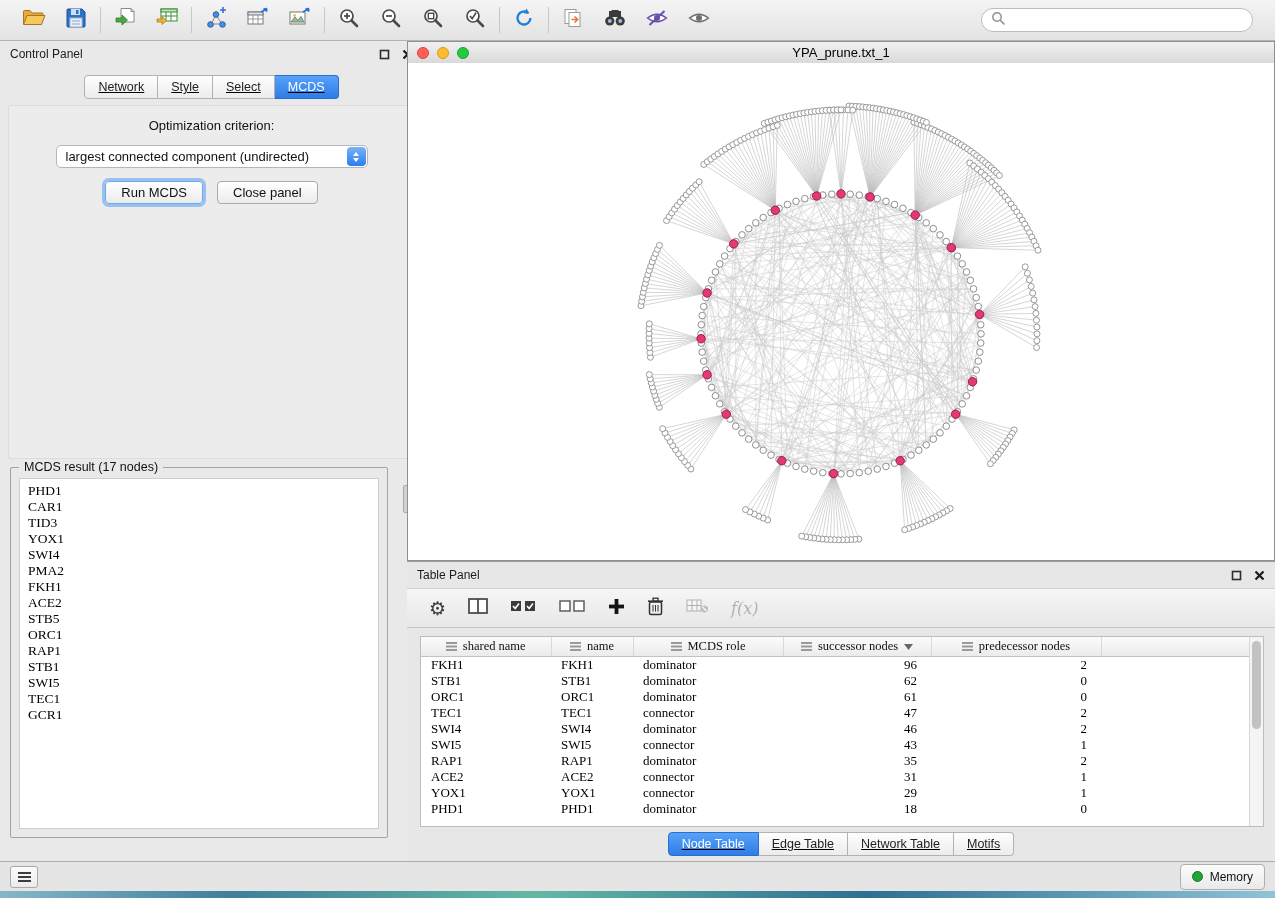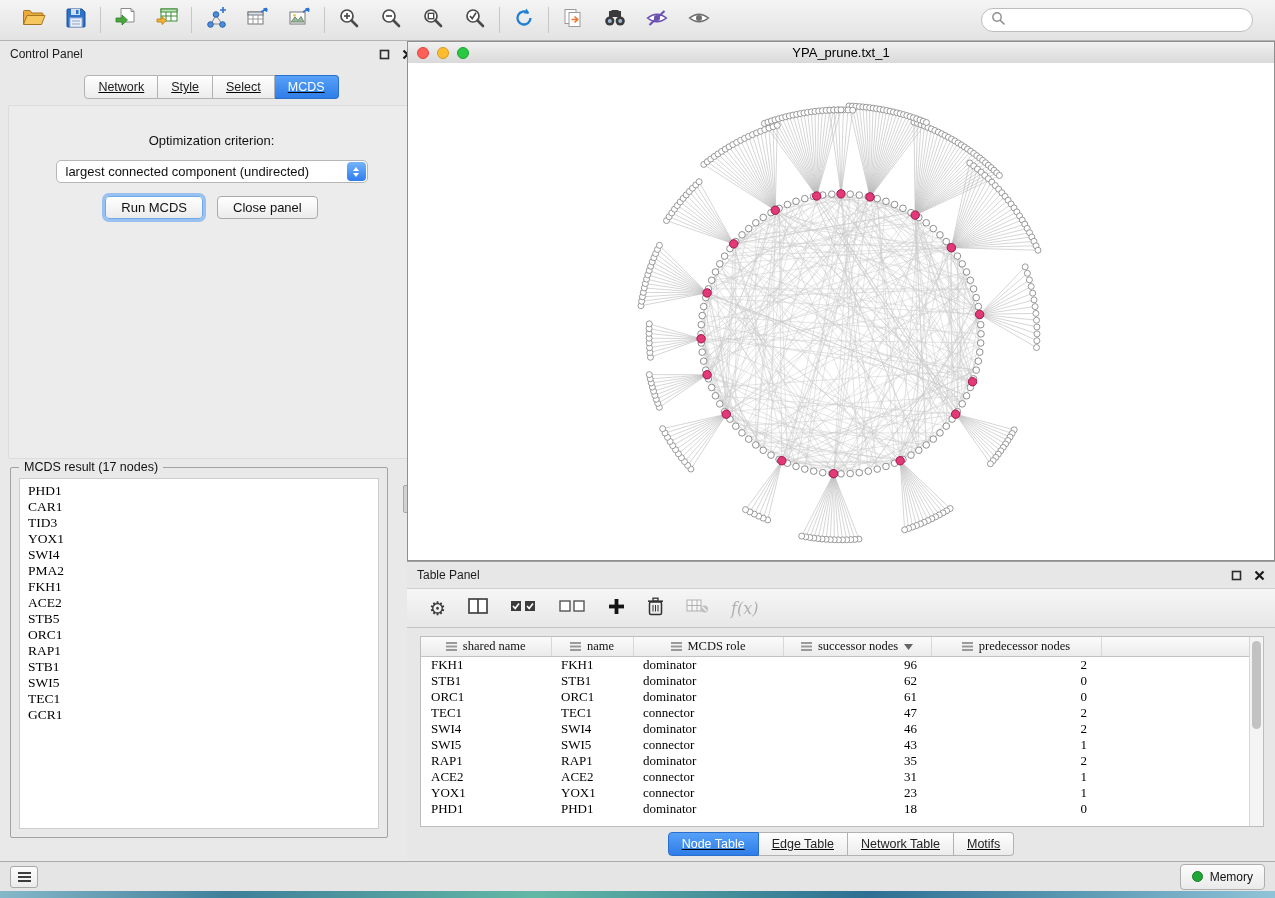--- a/index.html
+++ b/index.html
@@ -22,21 +22,21 @@
   .win-icons svg{display:block;cursor:pointer;}
 
   .seg-tabs{display:flex;justify-content:center;margin-top:8px;text-decoration:underline;}
   .seg-tab{padding:4px 13px;font-size:12.5px;color:#222;background:linear-gradient(#fefefe,#ececec);
     border:1px solid #b2b2b2;border-left:none;cursor:pointer;}
   .seg-tab:first-child{border-left:1px solid #b2b2b2;border-radius:4px 0 0 4px;}
   .seg-tab:last-child{border-radius:0 4px 4px 0;}
   .seg-tab.active{background:linear-gradient(#57a1f8,#2e7de8);color:#fff;border-color:#2a6fce;}
 
   .tab-content{margin:6px 8px 0;height:352px;background:#ececec;border:1px solid #dcdcdc;border-radius:2px;}
-  .opt-label{text-align:center;margin-top:27px;font-size:13px;color:#111;}
+  .opt-label{text-align:center;margin-top:12px;font-size:13px;color:#111;}
   .dropdown{position:relative;margin:12px auto 0;width:312px;height:23px;background:#fff;border:1px solid #b6b6b6;
     border-radius:5px;display:flex;align-items:center;padding-left:9px;box-sizing:border-box;font-size:13px;color:#111;cursor:pointer;}
   .dd-stepper{position:absolute;right:1px;top:1px;bottom:1px;width:19px;border-radius:4px;
     background:linear-gradient(#76b4fa,#2e7ded);display:flex;flex-direction:column;align-items:center;justify-content:center;gap:2px;}
   .dd-up{width:0;height:0;border-left:3.5px solid transparent;border-right:3.5px solid transparent;border-bottom:4.5px solid #fff;}
   .dd-down{width:0;height:0;border-left:3.5px solid transparent;border-right:3.5px solid transparent;border-top:4.5px solid #fff;}
   .btn-row{display:flex;justify-content:center;gap:14px;margin-top:13px;}
   .mac-btn{padding:3px 15px;font-size:13px;color:#111;background:linear-gradient(#ffffff,#ebebeb);
     border:1px solid #ababab;border-radius:4px;cursor:pointer;font-family:"Liberation Sans",sans-serif;}
   .mac-btn.focused{box-shadow:0 0 0 3px rgba(97,163,245,.6);border-color:#6ea9ea;}
@@ -1441,21 +1441,21 @@
               <td>ACE2</td>
               <td>connector</td>
               <td class="num">31</td>
               <td class="num">1</td>
               <td></td>
             </tr>
             <tr>
               <td>YOX1</td>
               <td>YOX1</td>
               <td>connector</td>
-              <td class="num">23</td>
+              <td class="num">29</td>
               <td class="num">1</td>
               <td></td>
             </tr>
             <tr>
               <td>PHD1</td>
               <td>PHD1</td>
               <td>dominator</td>
               <td class="num">18</td>
               <td class="num">0</td>
               <td></td>

